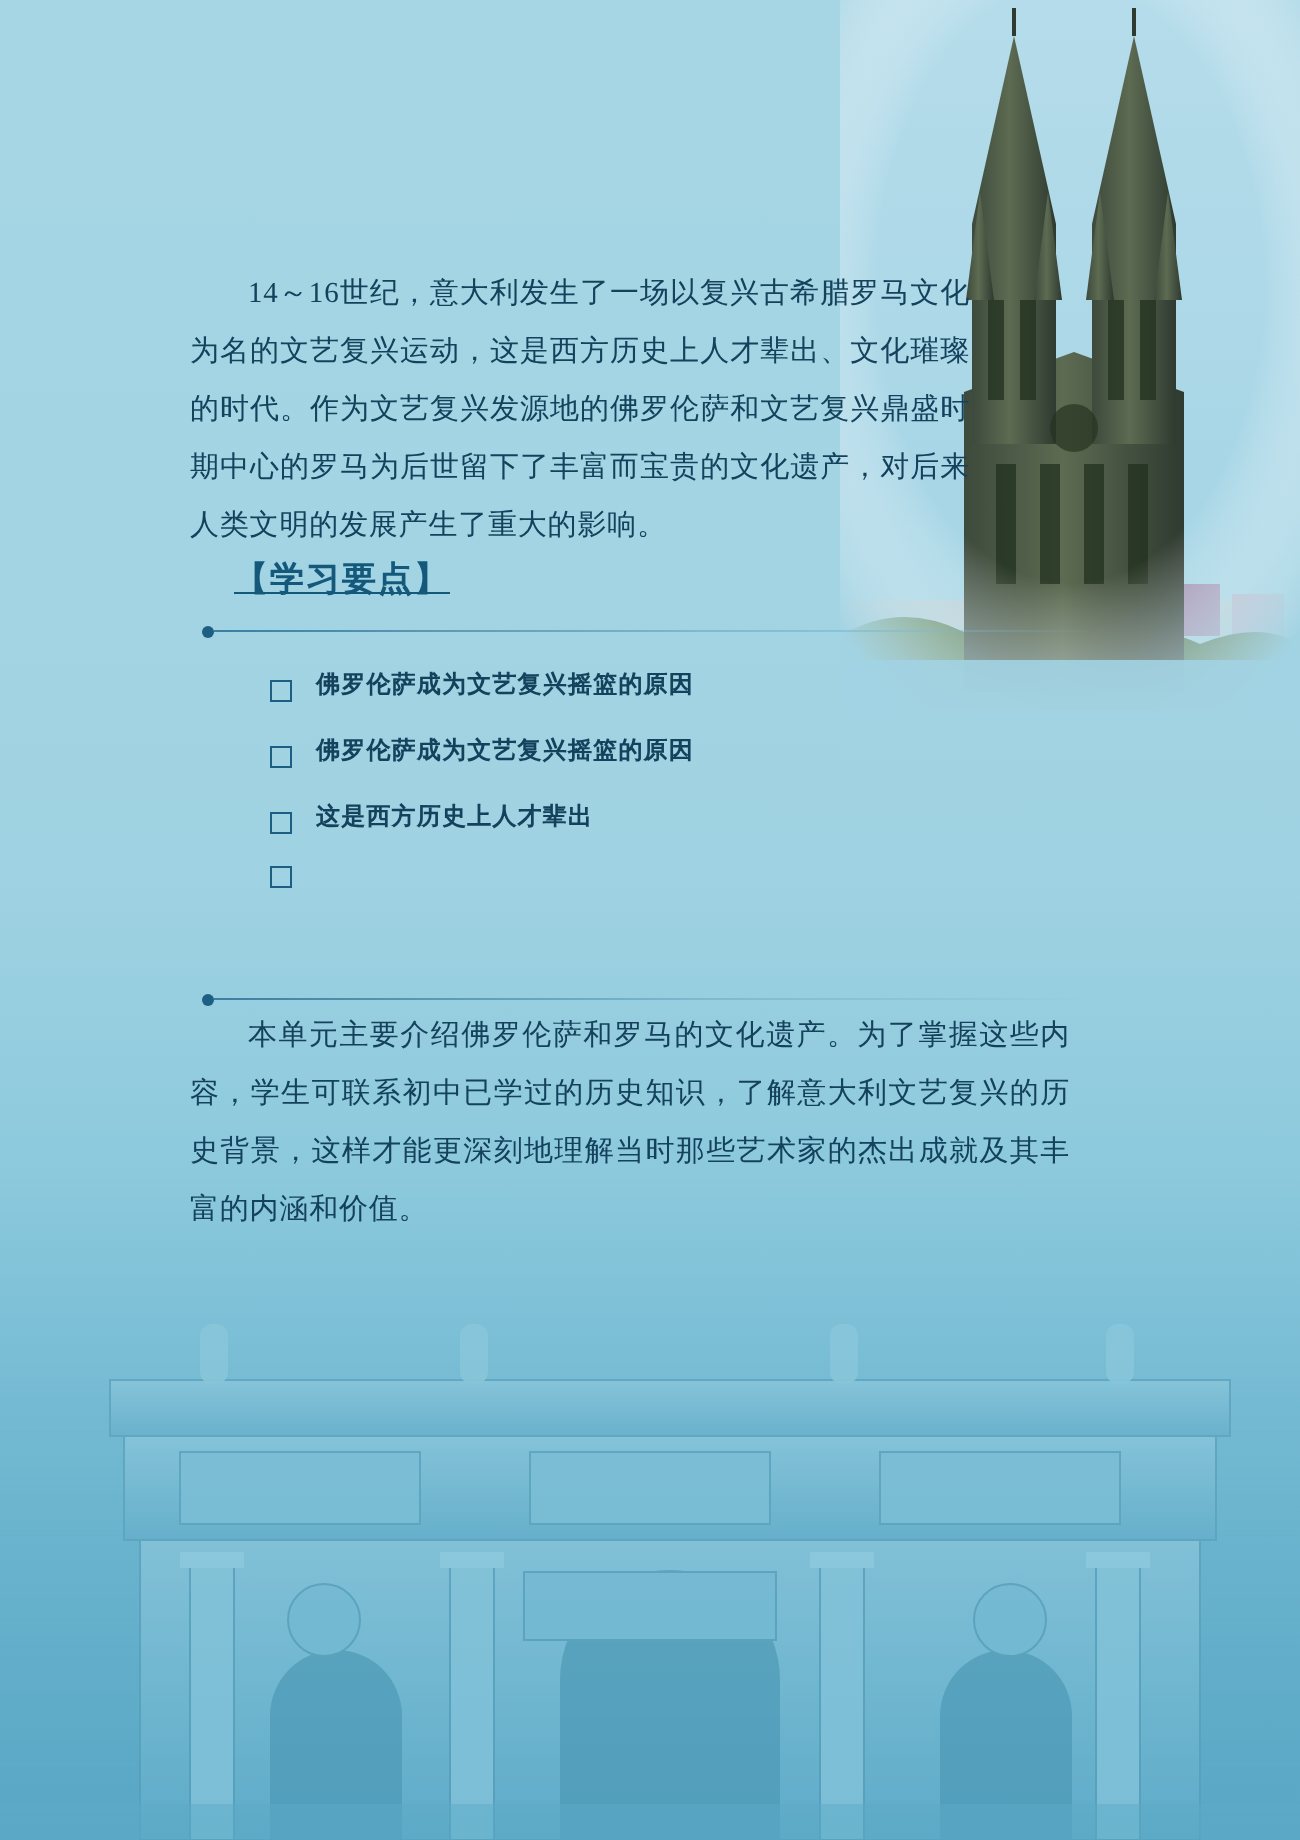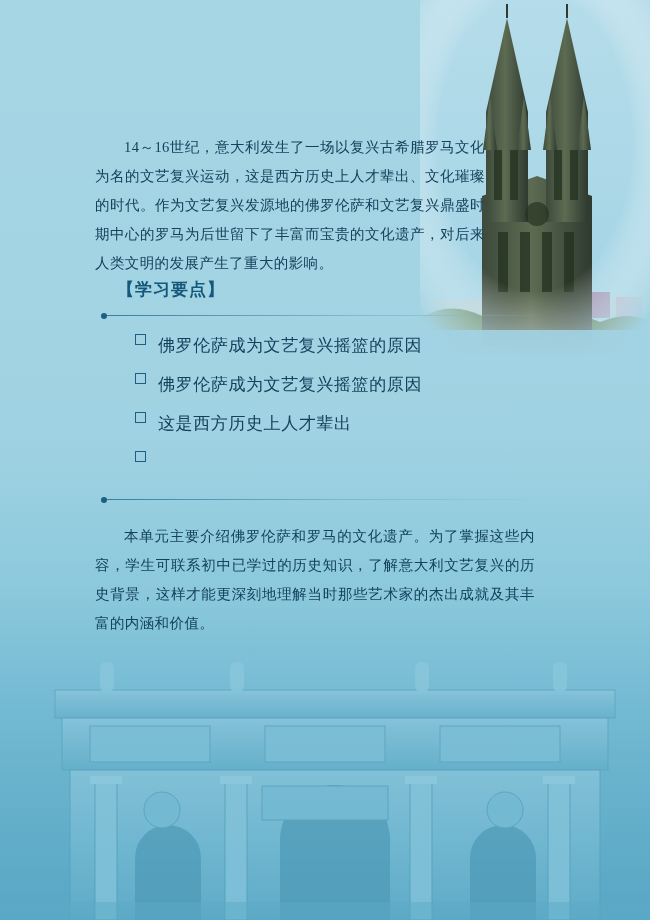--- a/index.html
+++ b/index.html
@@ -81,20 +81,21 @@
   }
   .section-1 { top: 278px; }
   .section-2 { top: 485px; }
 
   .sec-title {
     font-size: 17px;
     font-weight: bold;
     color: #14597c;
     letter-spacing: 1px;
     margin: 0 0 0 22px;
+    text-decoration: underline;
   }
 
   .rule {
     position: relative;
     margin-top: 14px;
     margin-left: 12px;
     width: 440px;
     height: 1px;
     background: linear-gradient(to right, #3a7fa0 0%, #7db9cf 55%, rgba(125,185,207,0) 100%);
   }
@@ -109,38 +110,39 @@
     background: #1d5f82;
   }
 
   .points-list {
     list-style: none;
     margin: 18px 0 0 0;
     padding: 0 0 0 40px;
   }
   .points-list li {
     display: flex;
-    align-items: flex-start;
+    align-items: flex-end;
     margin-bottom: 16px;
-    font-size: 17px;
+    font-size: 12px;
     color: #14415c;
     letter-spacing: 0.6px;
+    font-weight: bold;
   }
   .checkbox {
     display: inline-block;
     width: 9px;
     height: 9px;
     border: 1px solid #1d5f82;
     margin-right: 12px;
     flex: 0 0 auto;
     background: transparent;
   }
 
   .advice-para {
-    margin: 22px 0 0 0;
+    margin: 4px 0 0 0;
     width: 440px;
     font-size: 14.5px;
     line-height: 29px;
     color: #14415c;
     text-align: justify;
     text-indent: 2em;
     letter-spacing: 0.4px;
   }
 </style>
 </head>

